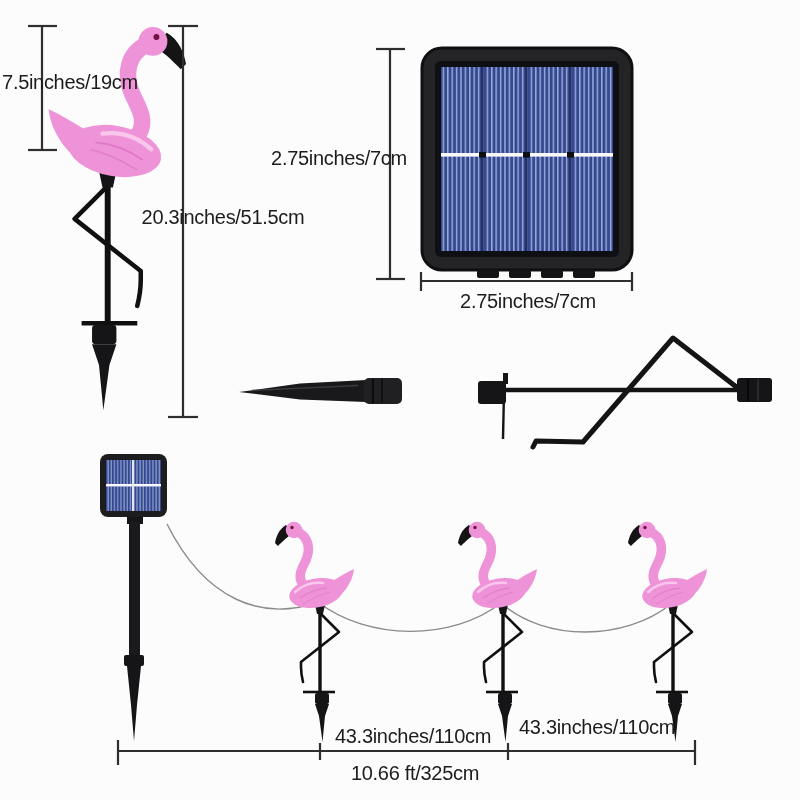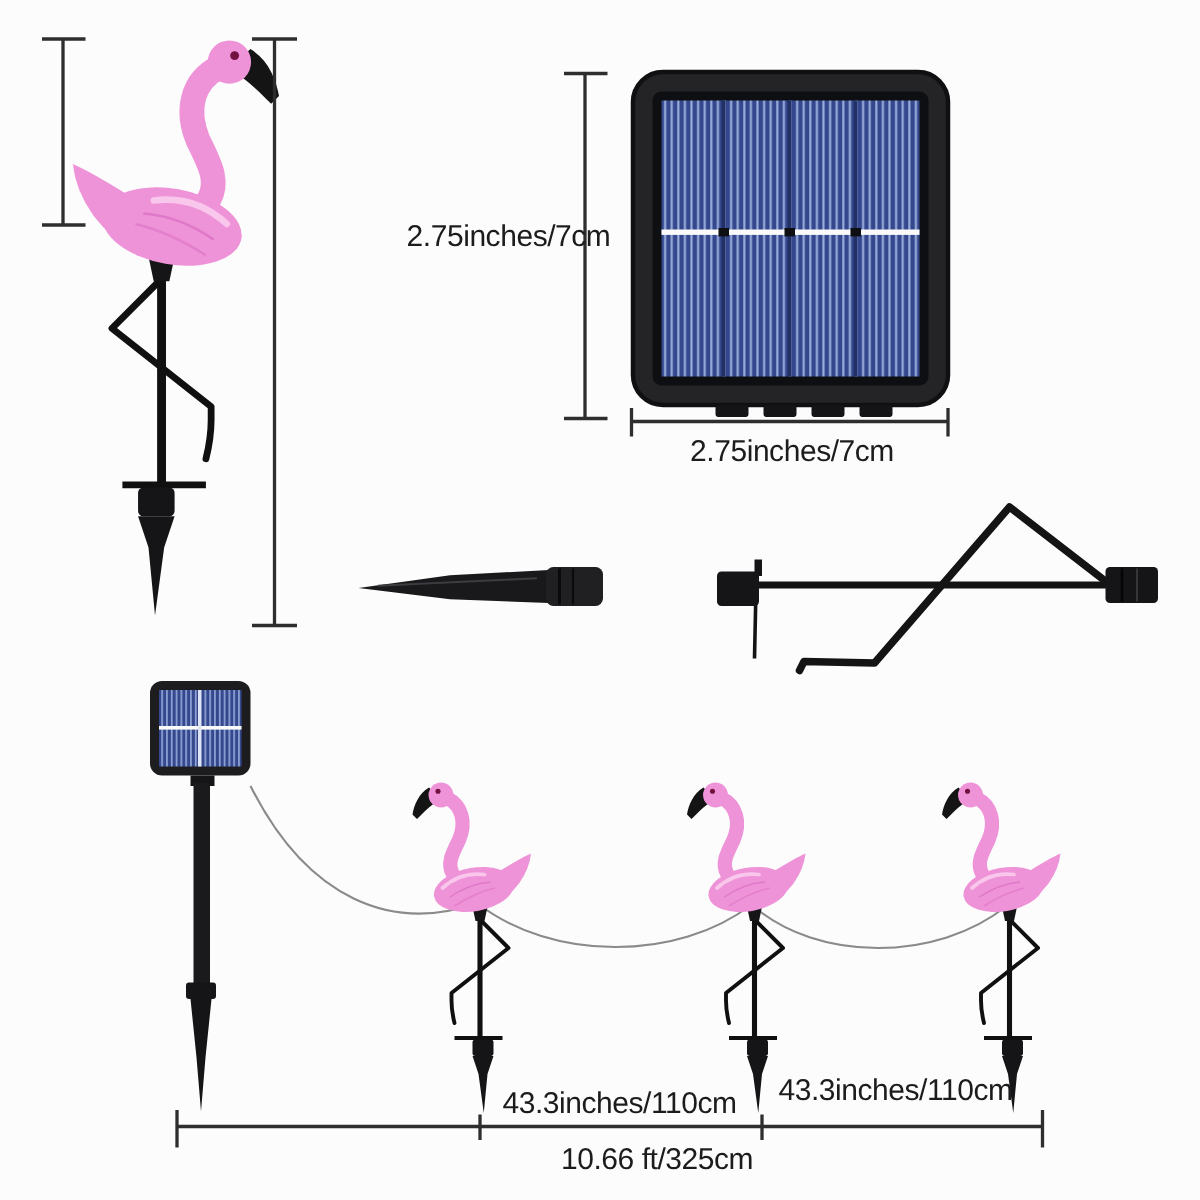--- a/index.html
+++ b/index.html
@@ -165,18 +165,20 @@
 
     <g class="dim">
       <line x1="118" y1="751" x2="695" y2="751"></line>
       <line x1="118" y1="740" x2="118" y2="765"></line>
       <line x1="320" y1="743" x2="320" y2="760"></line>
       <line x1="508" y1="743" x2="508" y2="760"></line>
       <line x1="695" y1="740" x2="695" y2="765"></line>
     </g>
   </svg>
 
+  <div class="lbl" style="left:70px;top:71px">7.5inches/19cm</div>
+  <div class="lbl" style="left:223px;top:206px">20.3inches/51.5cm</div>
   <div class="lbl" style="left:339px;top:147px">2.75inches/7cm</div>
   <div class="lbl" style="left:528px;top:290px">2.75inches/7cm</div>
   <div class="lbl" style="left:413px;top:725px">43.3inches/110cm</div>
   <div class="lbl" style="left:597px;top:716px">43.3inches/110cm</div>
-  <div class="lbl" style="left:438px;top:762px">10.66 ft/325cm</div>
+  <div class="lbl" style="left:415px;top:762px">10.66 ft/325cm</div>
 </div>
 
 </body></html>

